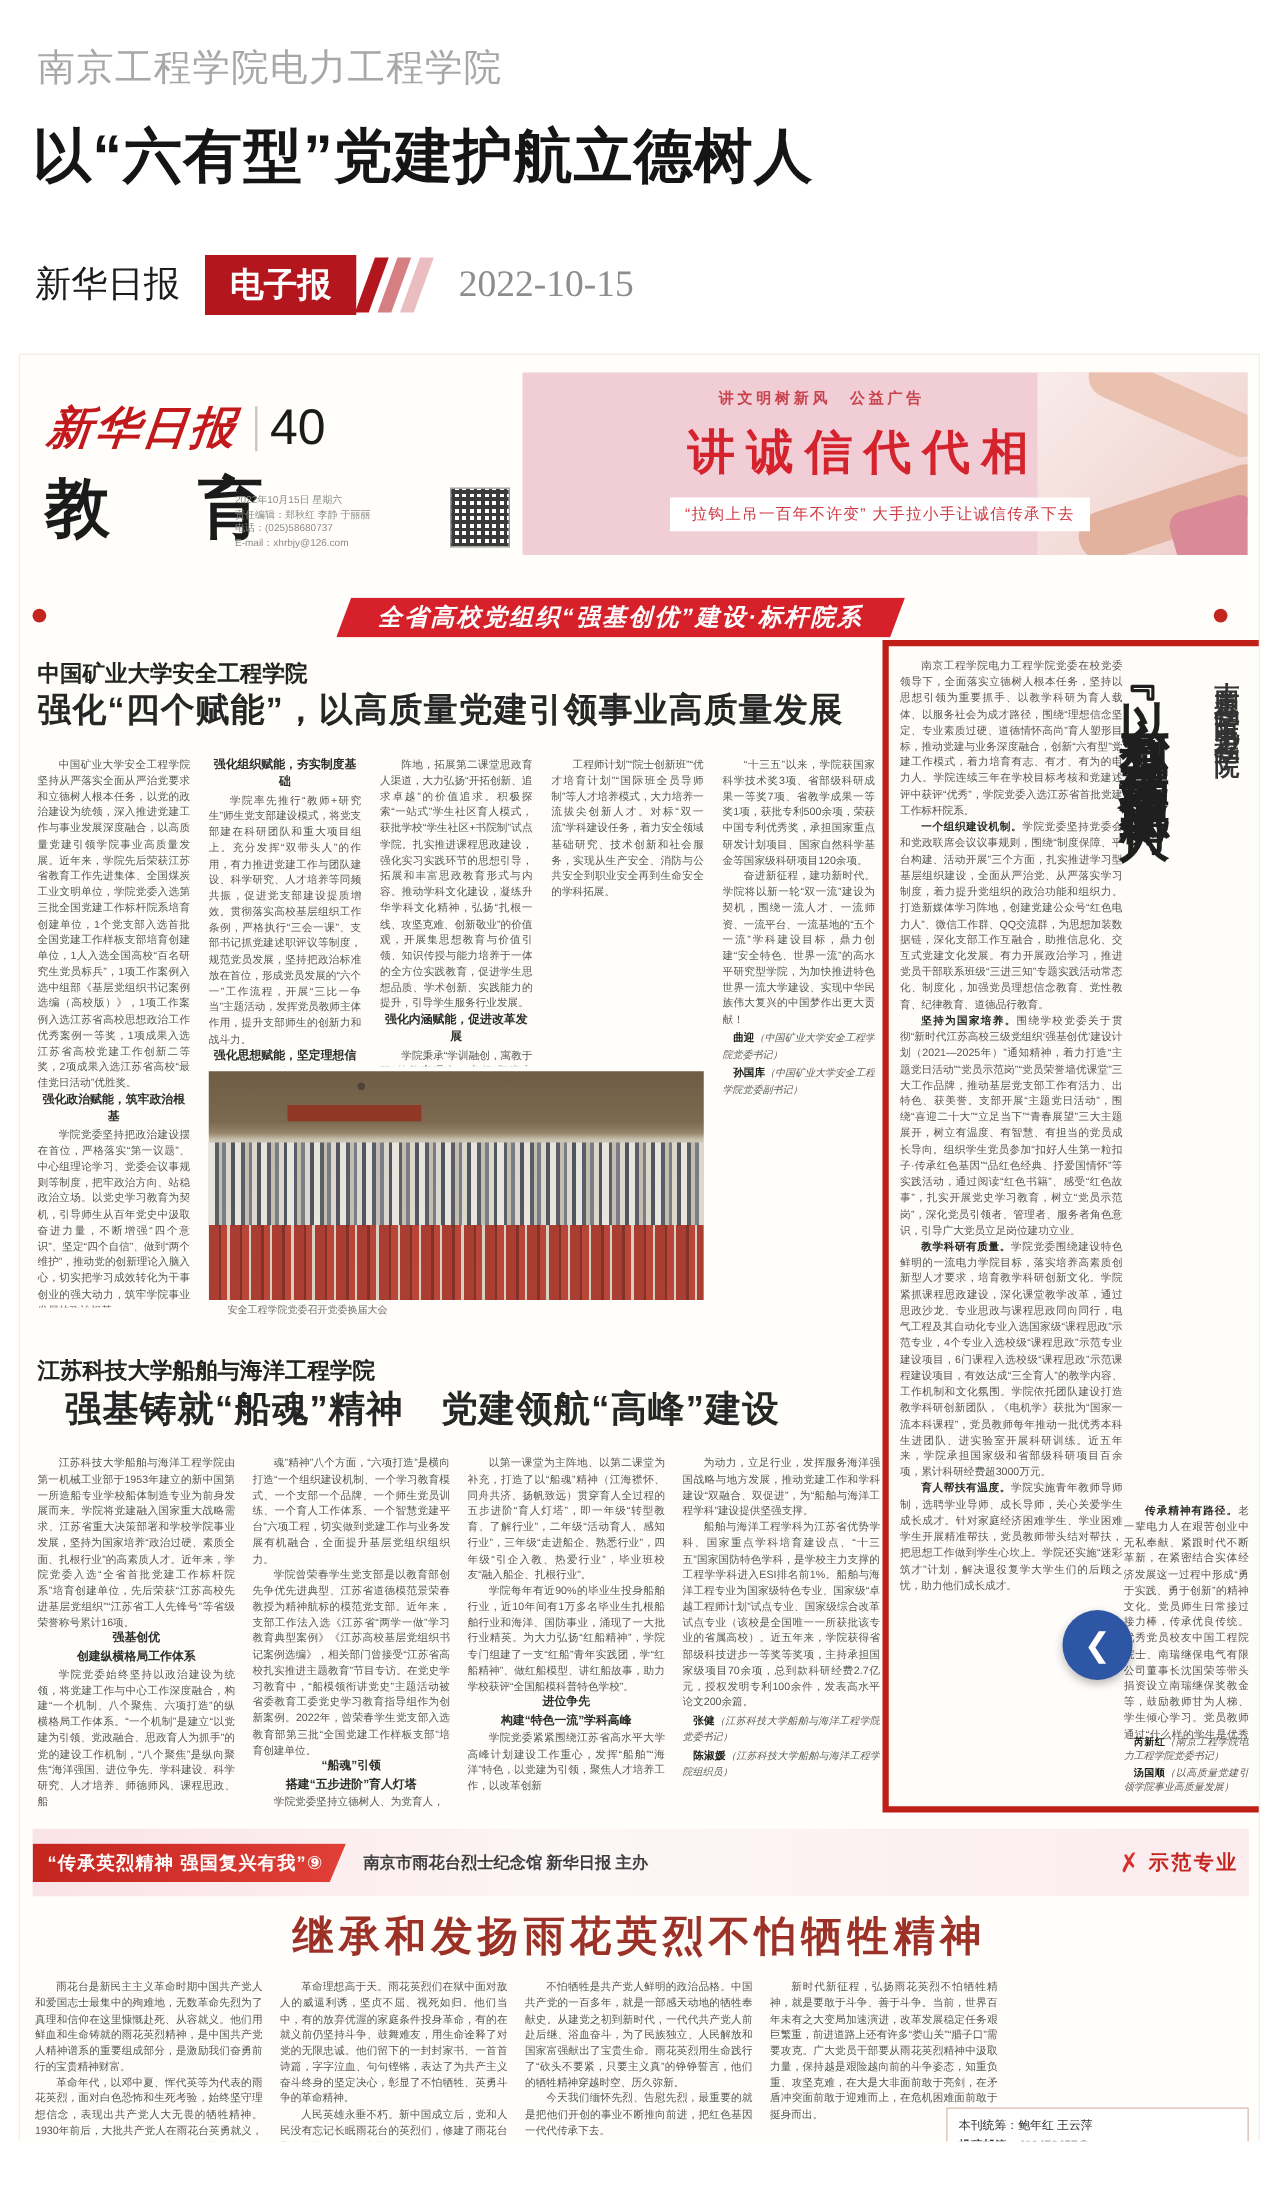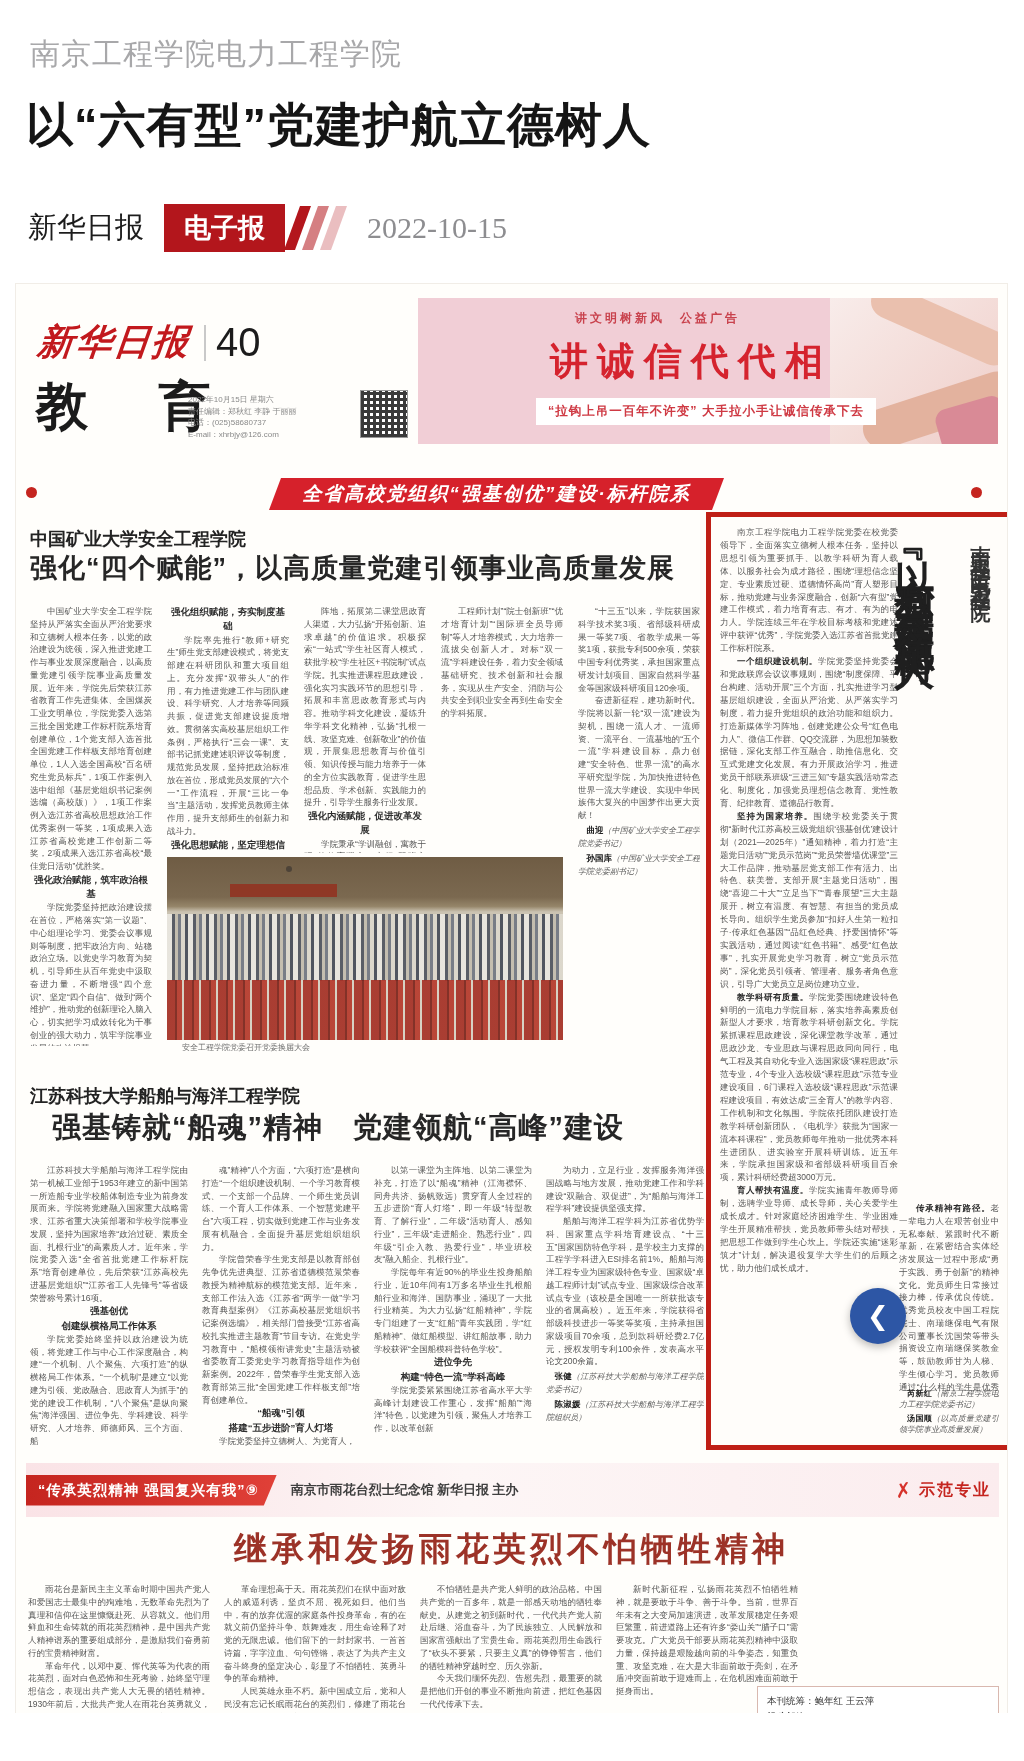--- a/index.html
+++ b/index.html
@@ -25,21 +25,21 @@
   .logo-page { font-size:40px; color:#1b1b1b; }
   .section-name { position:absolute; left:20px; top:88px; font-size:52px; font-weight:bold; color:#1b1b1b; letter-spacing:28px; }
   .mast-info { position:absolute; left:172px; top:110px; width:168px; font-size:8px; line-height:1.45; color:#8a8a8a; }
   .mast-info span { display:block; }
   .qr { position:absolute; left:344px; top:106px; width:48px; height:48px; border:1px solid #999;
         background-image:repeating-linear-gradient(0deg,#3a3a3a 0 3px,transparent 3px 6px),repeating-linear-gradient(90deg,#3a3a3a 0 3px,#fff 3px 6px); }
 
   .ad { position:absolute; left:402px; top:14px; width:580px; height:146px; background:#f1ced6; overflow:hidden; }
   .ad-tag { position:absolute; left:140px; top:12px; font-size:12px; font-weight:bold; color:#c9424d; letter-spacing:3px;margin-left:17px; }
   .ad-head { position:absolute; left:132px; top:38px; font-size:38px; font-weight:bold; color:#d5232e; letter-spacing:9px; }
-  .ad-slogan { position:absolute; left:118px; top:100px; background:#fff; color:#cf3a44; font-size:12.5px; font-weight:bold; padding:5px 12px; letter-spacing:1px; }
+  .ad-slogan { position:absolute; left:118px; top:100px; background:#fff; color:#cf3a44; font-size:12.5px; font-weight:normal; padding:5px 12px; letter-spacing:1px; }
   .hands { position:absolute; right:0; top:0; width:168px; height:146px; background:linear-gradient(135deg,#f8ecea,#f3dad6 60%,#eecdc8); }
   .arm1 { position:absolute; right:-18px; top:10px; width:150px; height:34px; background:#eac0ae; border-radius:20px; transform:rotate(24deg); }
   .arm2 { position:absolute; right:-22px; bottom:14px; width:160px; height:40px; background:#e3b29e; border-radius:22px; transform:rotate(-18deg); }
   .sleeve { position:absolute; right:-10px; bottom:-6px; width:70px; height:48px; background:#d98a96; border-radius:12px; transform:rotate(-16deg); }
 
   .dot { position:absolute; width:11px; height:11px; border-radius:50%; background:#c5251f; }
   .dot-l { left:10px; top:203px; } .dot-r { left:955px; top:203px; }
   .sec-banner { position:absolute; left:253px; top:194px; width:455px; height:32px; background:#d6212b; color:#fff; font-weight:bold; font-size:19px; letter-spacing:2px; display:flex; align-items:center; justify-content:center; clip-path:polygon(12px 0,100% 0,calc(100% - 12px) 100%,0 100%);font-style:italic; }
 
   
@@ -191,21 +191,21 @@
       <div class="photo-cap">安全工程学院党委召开党委换届大会</div>
     </div>
 
     <div class="kicker a2-kicker">江苏科技大学船舶与海洋工程学院</div>
     <div class="headline a2-head">强基铸就“船魂”精神　党建领航“高峰”建设</div>
     <div class="a2-body">
       <div class="bcol a2c a2c1">
         <p>江苏科技大学船舶与海洋工程学院由第一机械工业部于1953年建立的新中国第一所造船专业学校船体制造专业为前身发展而来。学院将党建融入国家重大战略需求、江苏省重大决策部署和学校学院事业发展，坚持为国家培养“政治过硬、素质全面、扎根行业”的高素质人才。近年来，学院党委入选“全省首批党建工作标杆院系”培育创建单位，先后荣获“江苏高校先进基层党组织”“江苏省工人先锋号”等省级荣誉称号累计16项。</p>
         <p class="sub">强基创优</p>
         <p class="sub">创建纵横格局工作体系</p>
-        <p>学院党委始终坚持以政治建设为统领，将党建工作与中心工作深度融合，构建“一个机制、八个聚焦、六项打造”的纵横格局工作体系。“一个机制”是建立“以党建为引领、党政融合、思政育人为抓手”的党的建设工作机制，“八个聚焦”是纵向聚焦“海洋强国、进位争先、学科建设、科学研究、人才培养、师德师风、三个方面、船</p>
+        <p>学院党委始终坚持以政治建设为统领，将党建工作与中心工作深度融合，构建“一个机制、八个聚焦、六项打造”的纵横格局工作体系。“一个机制”是建立“以党建为引领、党政融合、思政育人为抓手”的党的建设工作机制，“八个聚焦”是纵向聚焦“海洋强国、进位争先、学科建设、科学研究、人才培养、师德师风、课程思政、船</p>
       </div>
       <div class="bcol a2c a2c2">
         <p>魂”精神”八个方面，“六项打造”是横向打造“一个组织建设机制、一个学习教育模式、一个支部一个品牌、一个师生党员训练、一个育人工作体系、一个智慧党建平台”六项工程，切实做到党建工作与业务发展有机融合，全面提升基层党组织组织力。</p>
         <p>学院曾荣春学生党支部是以教育部创先争优先进典型、江苏省道德模范景荣春教授为精神航标的模范党支部。近年来，支部工作法入选《江苏省“两学一做”学习教育典型案例》《江苏高校基层党组织书记案例选编》，相关部门曾接受“江苏省高校扎实推进主题教育”节目专访。在党史学习教育中，“船模领衔讲党史”主题活动被省委教育工委党史学习教育指导组作为创新案例。2022年，曾荣春学生党支部入选教育部第三批“全国党建工作样板支部”培育创建单位。</p>
         <p class="sub">“船魂”引领</p>
         <p class="sub">搭建“五步进阶”育人灯塔</p>
         <p>学院党委坚持立德树人、为党育人，</p>
       </div>
       <div class="bcol a2c a2c3">
         <p>以第一课堂为主阵地、以第二课堂为补充，打造了以“船魂”精神（江海襟怀、同舟共济、扬帆致远）贯穿育人全过程的五步进阶“育人灯塔”，即一年级“转型教育、了解行业”，二年级“活动育人、感知行业”，三年级“走进船企、熟悉行业”，四年级“引企入教、热爱行业”，毕业班校友“融入船企、扎根行业”。</p>

